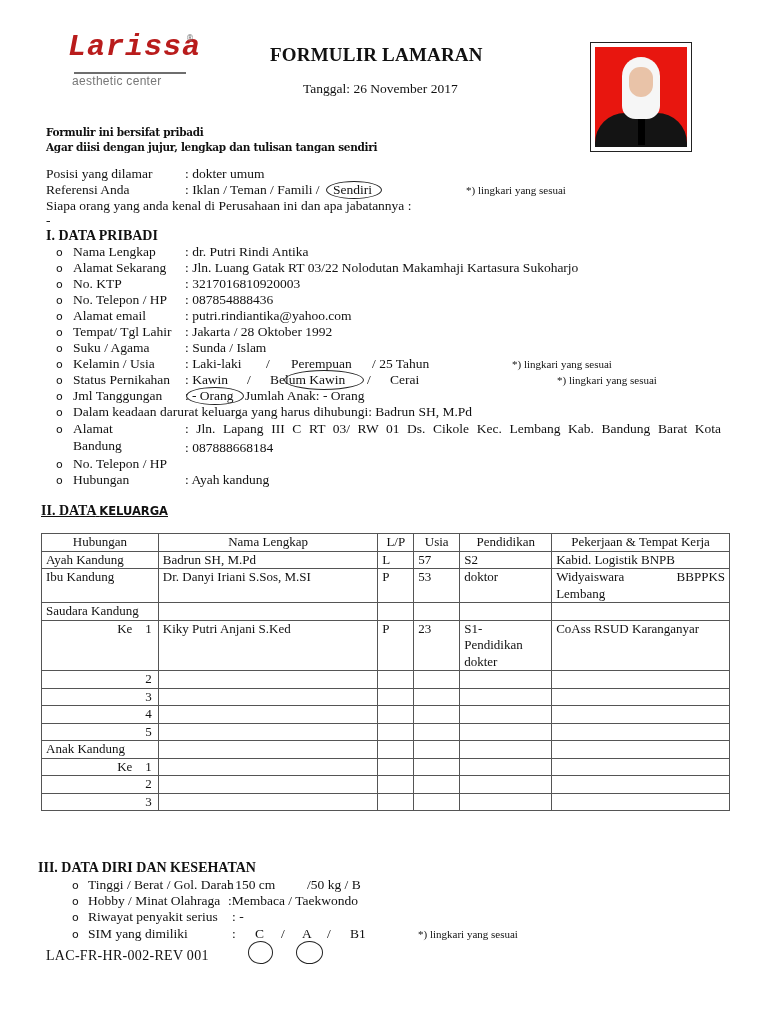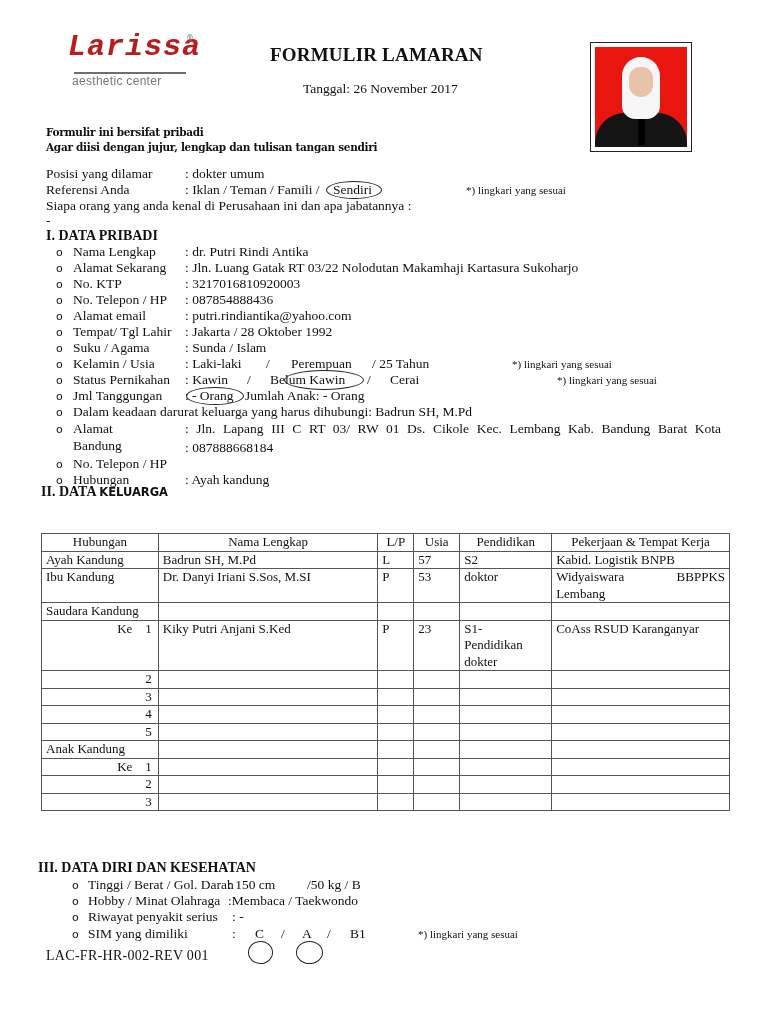--- a/index.html
+++ b/index.html
@@ -155,21 +155,21 @@
 
   <div class="bullet" style="left:56px; top:458px;">o</div>
   <div class="abs line" style="left:73px; top:456px;">No. Telepon / HP</div>
   <div class="abs line" style="left:185px; top:440px;">: 087888668184</div>
 
   <div class="bullet" style="left:56px; top:474px;">o</div>
   <div class="abs line" style="left:73px; top:472px;">Hubungan</div>
   <div class="abs line" style="left:185px; top:472px;">: Ayah kandung</div>
 </div>
 
-<div class="abs section-head" style="left:41px; top:484px;">
+<div class="abs section-head" style="left:41px; top:503px;text-decoration:underline;">
   <span>II.  DATA</span>
   <span class="small-caps">KELUARGA</span>
 </div>
 
 <table class="family">
   <colgroup>
     <col style="width:117px">
       <col style="width:220px">
       <col style="width:36px">
       <col style="width:46px">

